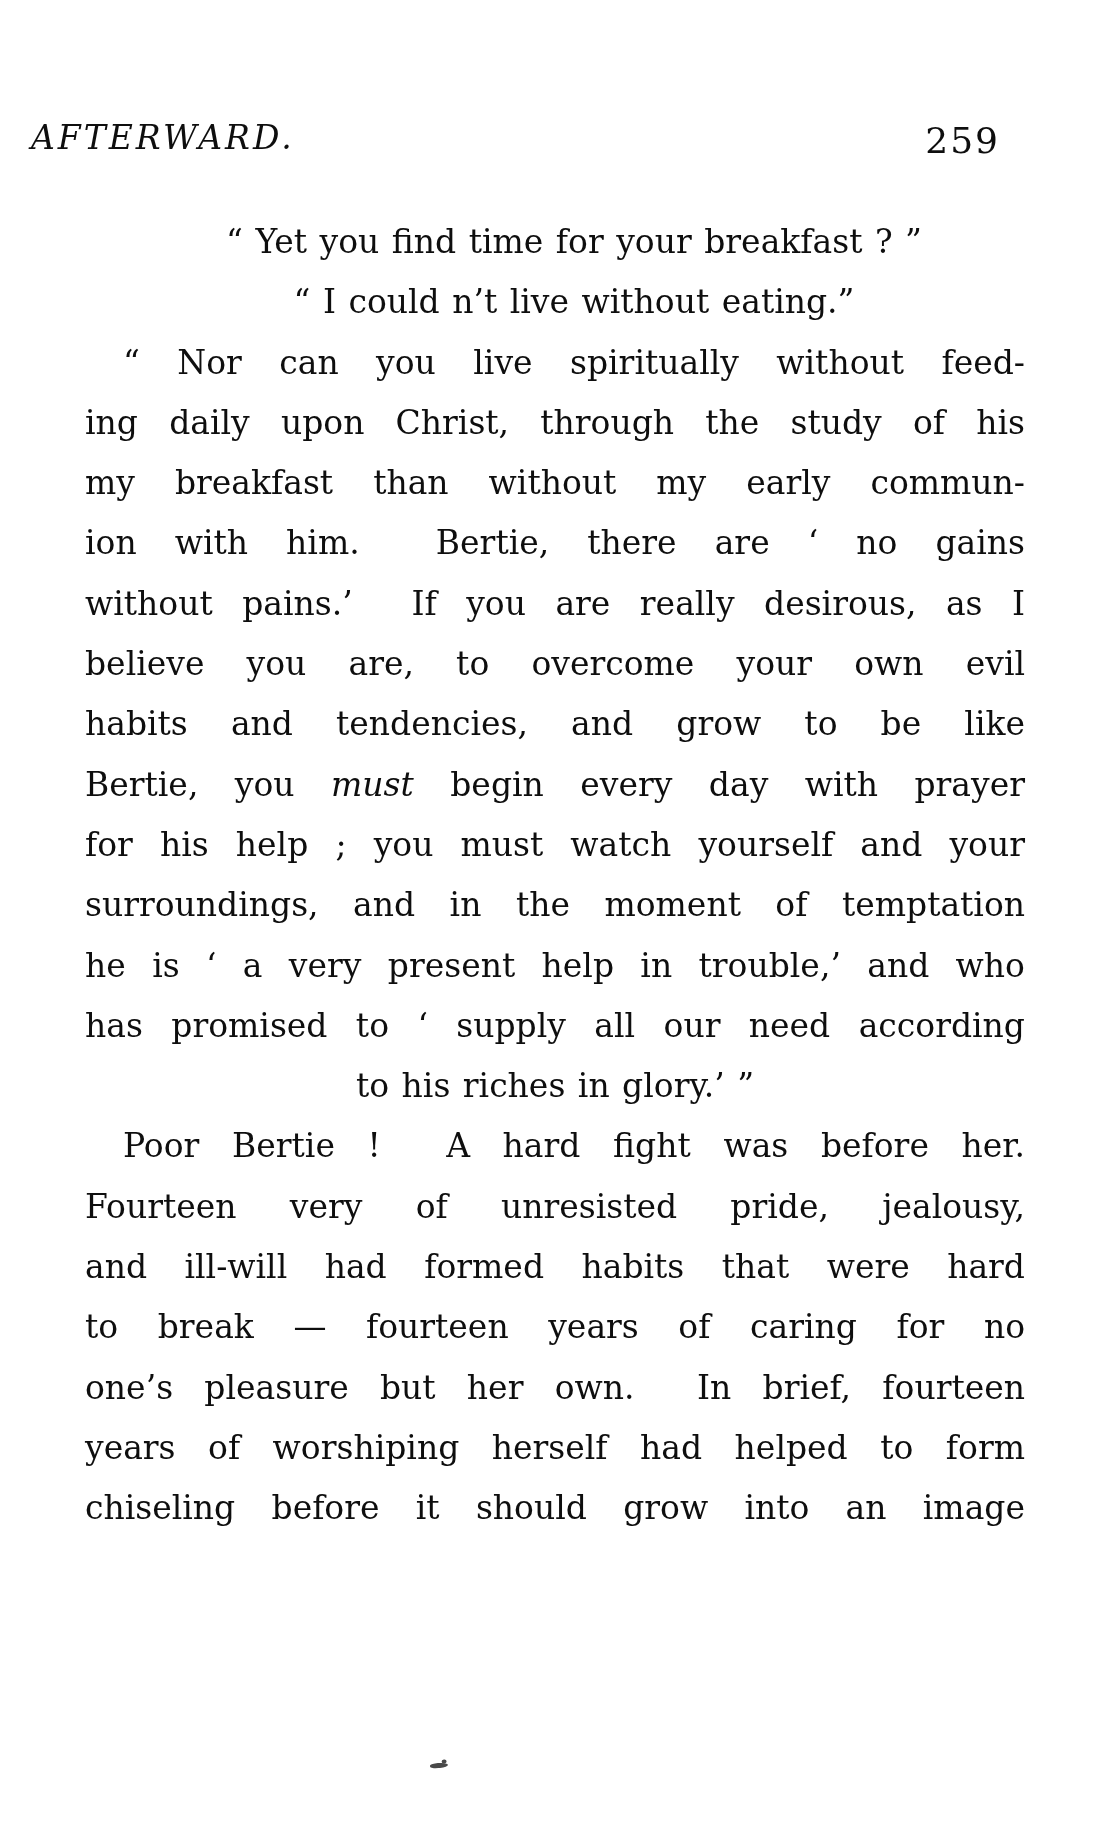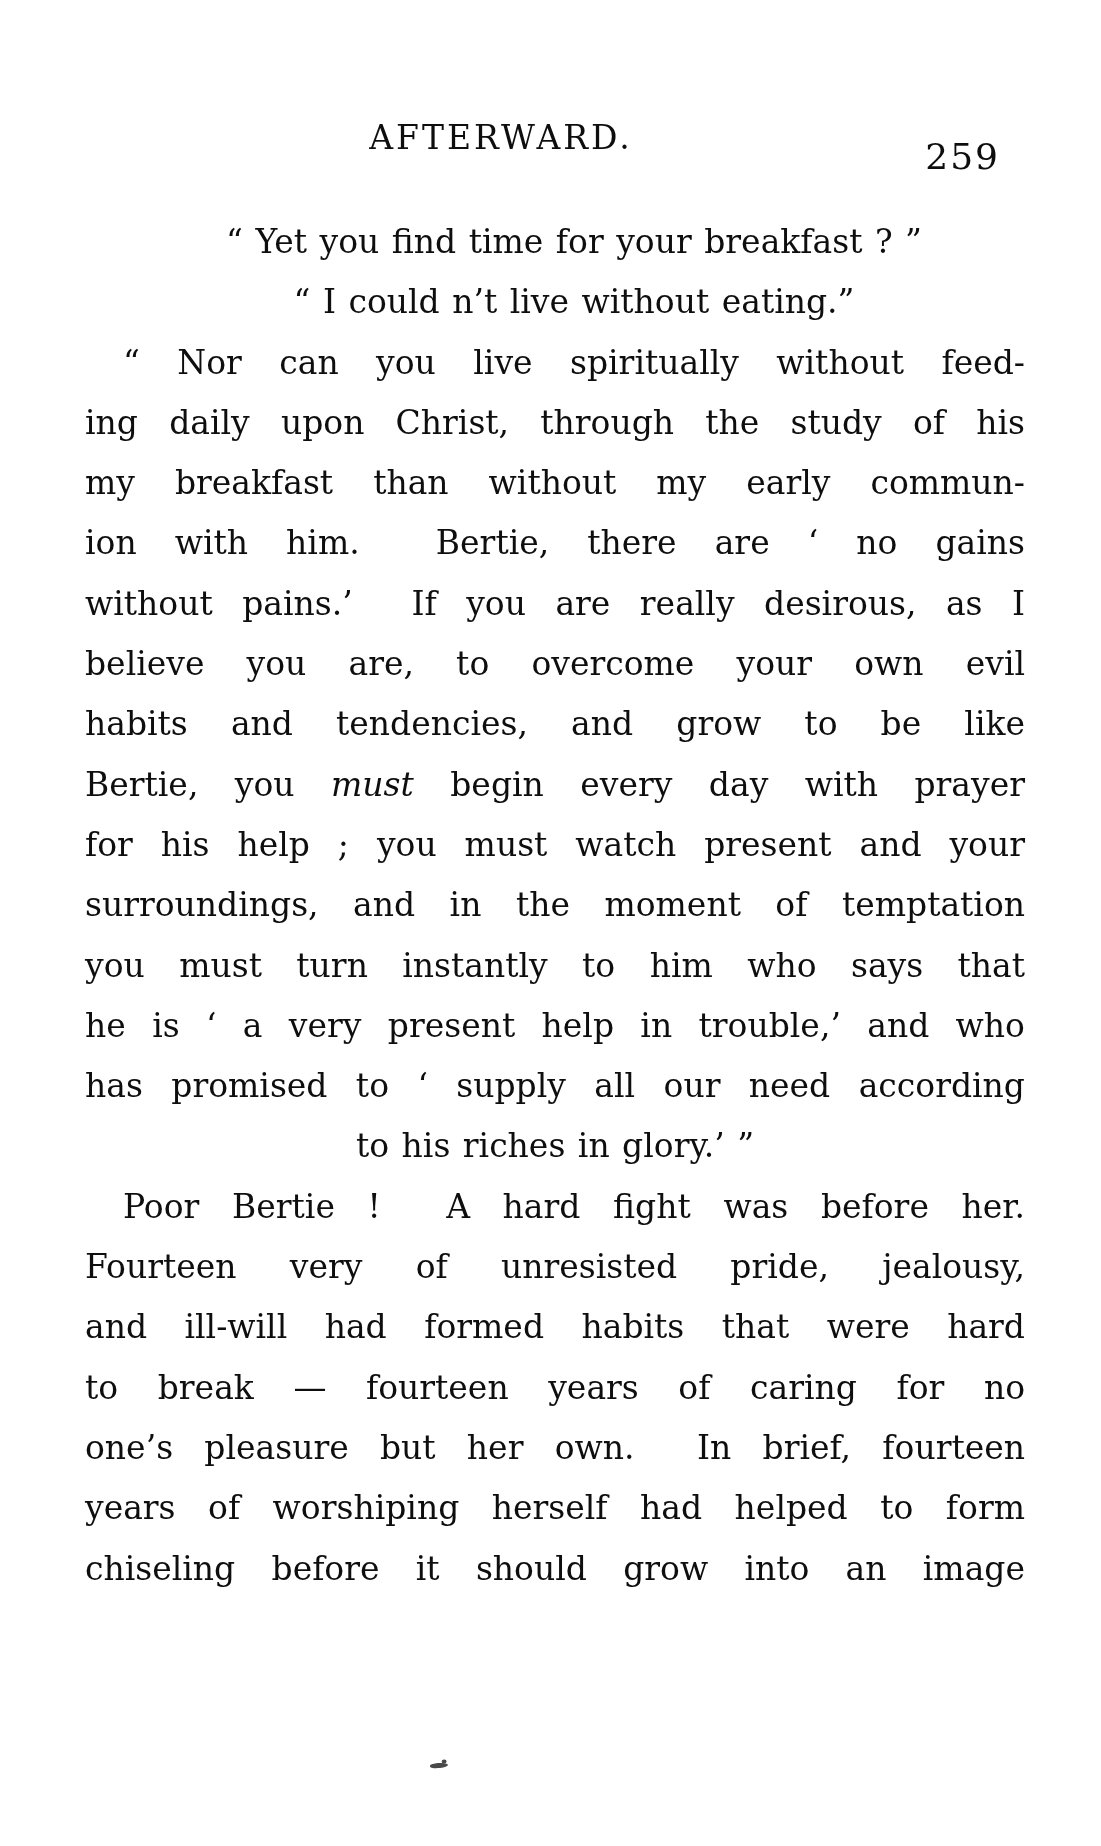--- a/index.html
+++ b/index.html
@@ -21,34 +21,34 @@
     top: 118px;
     left: 85px;
     width: 940px;
     height: 52px;
   }
   .header-title {
     position: absolute;
     left: 0;
     right: 0;
     top: 0;
-    text-align: center;
+    text-align: left;
+    font-style: italic;
     font-size: 33px;
     letter-spacing: 3px;
     transform: translateX(-54px);
     white-space: nowrap;
   }
   .page-number {
     position: absolute;
     right: 25px;
     top: 2px;
     font-size: 36px;
     letter-spacing: 2px;
     font-variant-numeric: oldstyle-nums;
-    margin-top: 16px;
   }
   .page-body {
     position: absolute;
     top: 212px;
     left: 85px;
     width: 940px;
   }
   .line {
     font-size: 33px;
     line-height: 60.3px;
@@ -104,23 +104,22 @@
   <div class="line ind"><span>“ Yet you find time for your breakfast ? ”</span></div>
       <div class="line ind"><span>“ I could n’t live without eating.”</span></div>
       <div class="line j ind"><span>“ Nor can you live spiritually without feed-</span></div>
       <div class="line j"><span>ing daily upon Christ, through the study of his</span></div>
       <div class="line j"><span>my breakfast than without my early commun-</span></div>
       <div class="line j"><span>ion with him.&nbsp; Bertie, there are ‘ no gains</span></div>
       <div class="line j"><span>without pains.’&nbsp; If you are really desirous, as I</span></div>
       <div class="line j"><span>believe you are, to overcome your own evil</span></div>
       <div class="line j"><span>habits and tendencies, and grow to be like</span></div>
       <div class="line j"><span>Bertie, you </span><i>must</i><span> begin every day with prayer</span></div>
-      <div class="line j"><span>for his help ; you must watch present and your</span></div>
+      <div class="line j"><span>for his help ; you must watch yourself and your</span></div>
       <div class="line j"><span>surroundings, and in the moment of temptation</span></div>
-      <div class="line j"><span>you must turn instantly to him who says that</span></div>
       <div class="line j"><span>he is ‘ a very present help in trouble,’ and who</span></div>
       <div class="line j"><span>has promised to ‘ supply all our need according</span></div>
       <div class="line"><span>to his riches in glory.’ ”</span></div>
       <div class="line j ind"><span>Poor Bertie !&nbsp; A hard fight was before her.</span></div>
       <div class="line j"><span>Fourteen very of unresisted pride, jealousy,</span></div>
       <div class="line j"><span>and ill-will had formed habits that were hard</span></div>
       <div class="line j"><span>to break — fourteen years of caring for no</span></div>
       <div class="line j"><span>one’s pleasure but her own.&nbsp; In brief, fourteen</span></div>
       <div class="line j"><span>years of worshiping herself had helped to form</span></div>
       <div class="line j"><span>chiseling before it should grow into an image</span></div>

